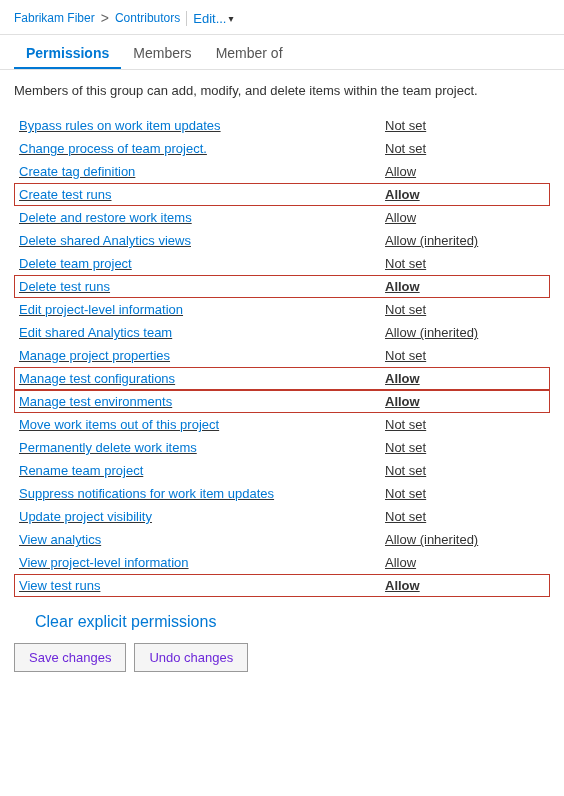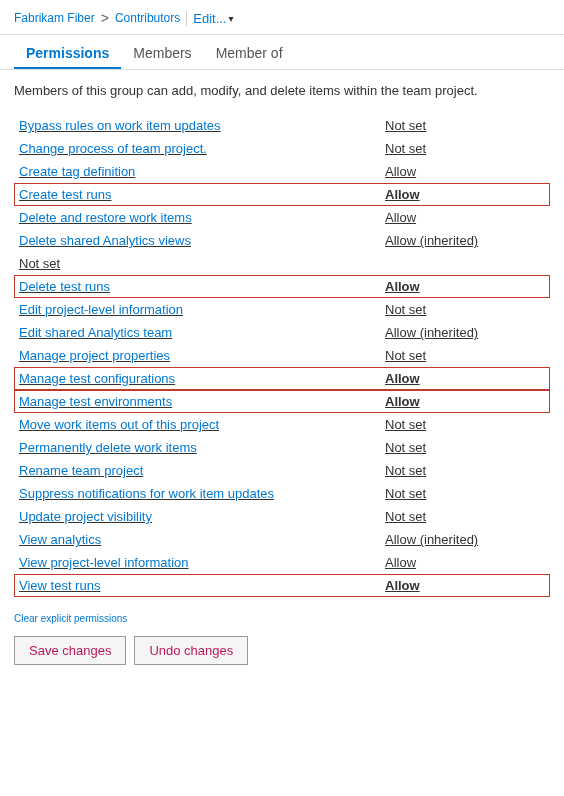--- a/index.html
+++ b/index.html
@@ -98,39 +98,40 @@
       font-size: 13px;
       color: #333;
     }
     .perm-value.bold {
       font-weight: 700;
       color: #333;
     }
 
     .clear-link {
       color: #0078d4;
-      font-size: 10px;
+      font-size: 16px;
       cursor: pointer;
       margin-top: 16px;
       margin-bottom: 12px;
       display: block;
+      margin-left: 21px;
     }
 
     .btn-row {
       display: flex;
       gap: 8px;
       margin-top: 4px;
     }
     .btn {
       padding: 6px 14px;
       font-size: 13px;
       border: 1px solid #999;
       background: #f5f5f5;
       cursor: pointer;
-      color: #be185d;
+      color: #6d28d9;
     }
   </style>
 </head>
 <body>
 
 <div class="header">
   <span class="header-breadcrumb">Fabrikam Fiber</span>
   <span class="header-separator">&gt;</span>
   <span class="header-breadcrumb">Contributors</span>
   <span class="header-edit">
@@ -167,20 +168,21 @@
       </div>
       <div class="perm-row">
         <span class="perm-name">Delete and restore work items</span>
         <span class="perm-value">Allow</span>
       </div>
       <div class="perm-row">
         <span class="perm-name">Delete shared Analytics views</span>
         <span class="perm-value">Allow (inherited)</span>
       </div>
       <div class="perm-row">
+        <span class="perm-name">Delete team project</span>
         <span class="perm-value">Not set</span>
       </div>
       <div class="perm-row highlighted">
         <span class="perm-name">Delete test runs</span>
         <span class="perm-value bold">Allow</span>
       </div>
       <div class="perm-row">
         <span class="perm-name">Edit project-level information</span>
         <span class="perm-value">Not set</span>
       </div>

